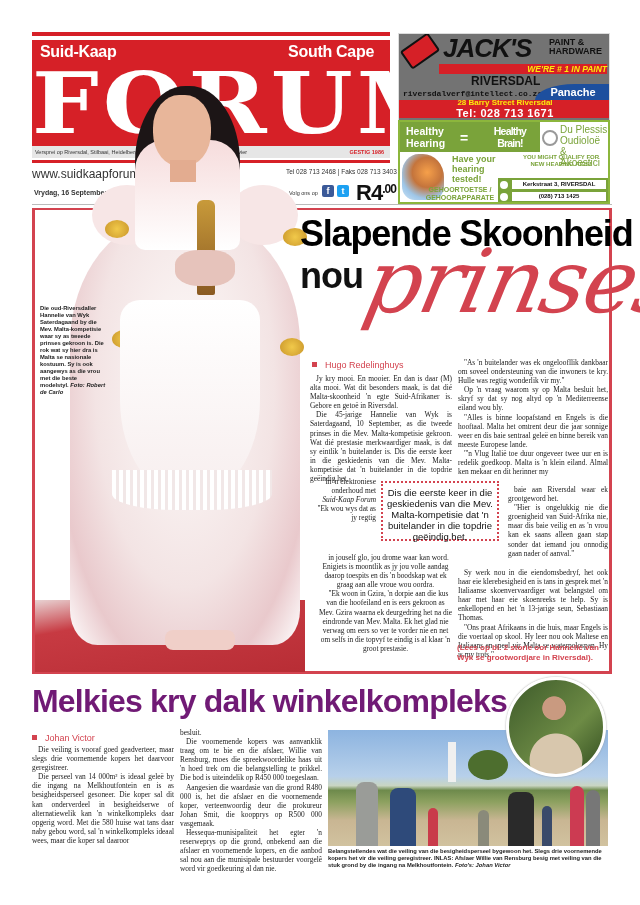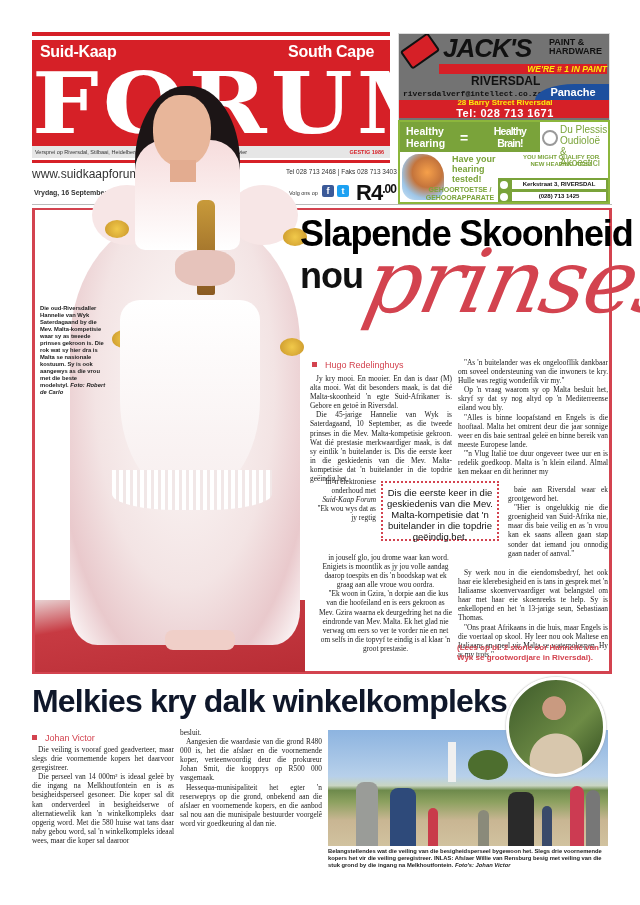--- a/index.html
+++ b/index.html
@@ -80,21 +80,21 @@
   .byline .sq{display:inline-block;width:5px;height:5px;background:#d3434f;margin-right:8px;vertical-align:1px}
 
   .col{font:7.4px/9.1px "Liberation Serif",serif;color:#222;text-align:justify}
   .col p{text-indent:6px}
   .col i{font-style:italic}
 
   .pull{left:381px;top:481px;width:118px;height:60px;border:2px dotted #d3434f;padding:4px 3px;font:9.5px/11px "Liberation Sans",sans-serif;color:#111;text-align:center;background:#fff}
   .ref{left:457px;top:643px;width:150px;font:bold 8px/9.5px "Liberation Sans",sans-serif;color:#d3434f}
 
   
-  .h2{left:32px;top:685px;font:bold 32px/1 "Liberation Sans",sans-serif;color:#0f172a;letter-spacing:-.8px}
+  .h2{left:32px;top:685px;font:bold 32px/1 "Liberation Sans",sans-serif;color:#701a75;letter-spacing:-.8px}
   .col2{font:7.4px/9.1px "Liberation Serif",serif;color:#222;text-align:justify}
   .col2 p{text-indent:6px}
 
   .photo2{left:328px;top:730px;width:280px;height:116px;overflow:hidden;background:linear-gradient(#8db4e0 0%,#b7d0ea 40%,#c9d5c2 48%,#6e8a4c 52%,#8da160 62%,#c9b693 78%,#d1c29f 100%)}
   .person{position:absolute;bottom:0;border-radius:8px 8px 0 0}
   .inset{left:506px;top:677px;width:100px;height:100px;border-radius:50%;border:3px solid #fff;box-shadow:0 0 2px #999;background:radial-gradient(circle at 50% 85%,#d8c7ad 0 28%,transparent 29%),radial-gradient(circle at 48% 30%,#c99a80 0 14%,transparent 15%),linear-gradient(135deg,#3d5a2a,#6d8b45 60%,#2f4a1e)}
   .cap2{left:328px;top:848px;width:282px;font:bold 5.8px/7.2px "Liberation Sans",sans-serif;color:#222}
   .cap2 i{font-style:italic}
 </style>
 </head>
@@ -223,20 +223,21 @@
 
 <div class="abs h2">Melkies kry dalk winkelkompleks</div>
 <div class="abs byline" style="left:32px;top:733px"><span class="sq"></span><span>Johan Victor</span></div>
 
 <div class="abs col2" style="left:32px;top:745px;width:142px">
   <p>Die veiling is vooraf goed geadverteer, maar slegs drie voornemende kopers het daarvoor geregistreer.</p>
   <p>Die perseel van 14 000m² is ideaal geleë by die ingang na Melkhoutfontein en is as besigheidsperseel gesoneer. Die koper sal dit kan onderverdeel in besigheidserwe of alternatiewelik kan 'n winkelkompleks daar opgerig word. Met die 580 huise wat tans daar naby gebou word, sal 'n winkelkompleks ideaal wees, maar die koper sal daaroor</p>
 </div>
 <div class="abs col2" style="left:180px;top:728px;width:142px">
   <p style="text-indent:0">besluit.</p>
+  <p>Die voornemende kopers was aanvanklik traag om te bie en die afslaer, Willie van Rensburg, moes die spreekwoordelike haas uit 'n hoed trek om die belangstelling te prikkel. Die bod is uiteindelik op R450 000 toegeslaan.</p>
   <p>Aangesien die waardasie van die grond R480 000 is, het die afslaer en die voornemende koper, verteenwoordig deur die prokureur Johan Smit, die koopprys op R500 000 vasgemaak.</p>
   <p>Hessequa-munisipaliteit het egter 'n reserweprys op die grond, onbekend aan die afslaer en voornemende kopers, en die aanbod sal nou aan die munisipale bestuurder voorgelê word vir goedkeuring al dan nie.</p>
 </div>
 
 <div class="abs photo2">
   <div class="abs" style="left:120px;top:12px;width:8px;height:40px;background:#f0f0f0"></div>
   <div class="abs" style="left:140px;top:20px;width:40px;height:30px;background:#4d6e2e;border-radius:50%"></div>
   <div class="person" style="left:28px;width:22px;height:64px;background:#9a9c98"></div>
   <div class="person" style="left:62px;width:26px;height:58px;background:#2e4a7a"></div>
   <div class="person" style="left:100px;width:10px;height:38px;background:#c93b4a"></div>

